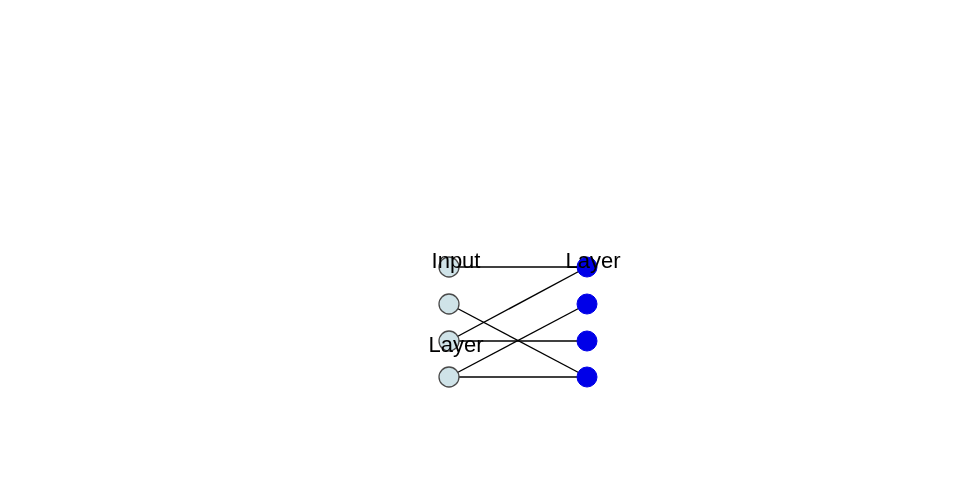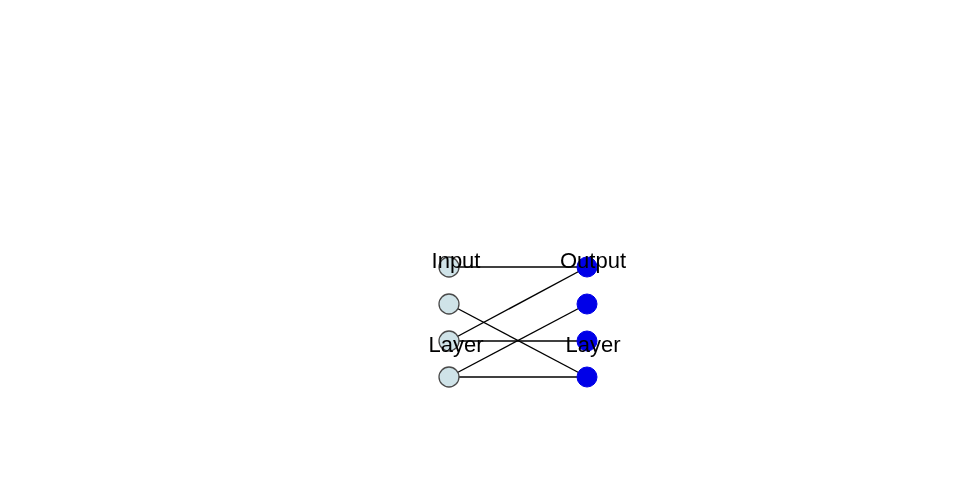--- a/index.html
+++ b/index.html
@@ -94,17 +94,16 @@
         <circle cx="587" cy="377" r="10" class="node-output" fill="#0000e8" stroke="#0000e8"></circle>
       </g>
   </svg>
 
   <div class="layer-label" id="label-input">
     <span class="lbl-line">Input</span>
     <span class="lbl-line">Layer</span>
   </div>
 
   <div class="layer-label" id="label-output">
-    <span class="lbl-line">Output</span>
     <span class="lbl-line">Layer</span>
   </div>
 
 </div>
 
 </body></html>

